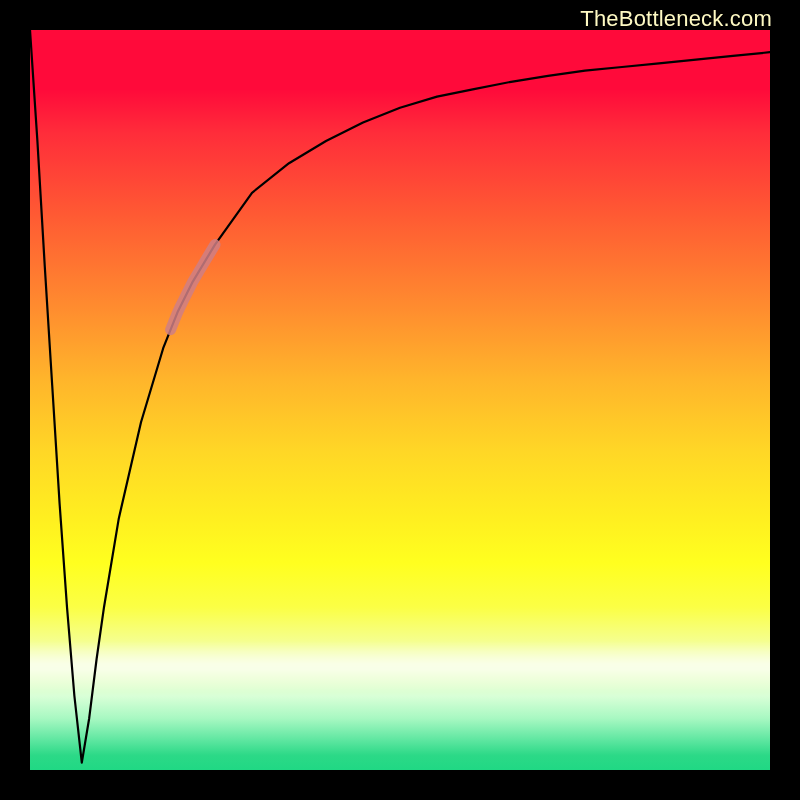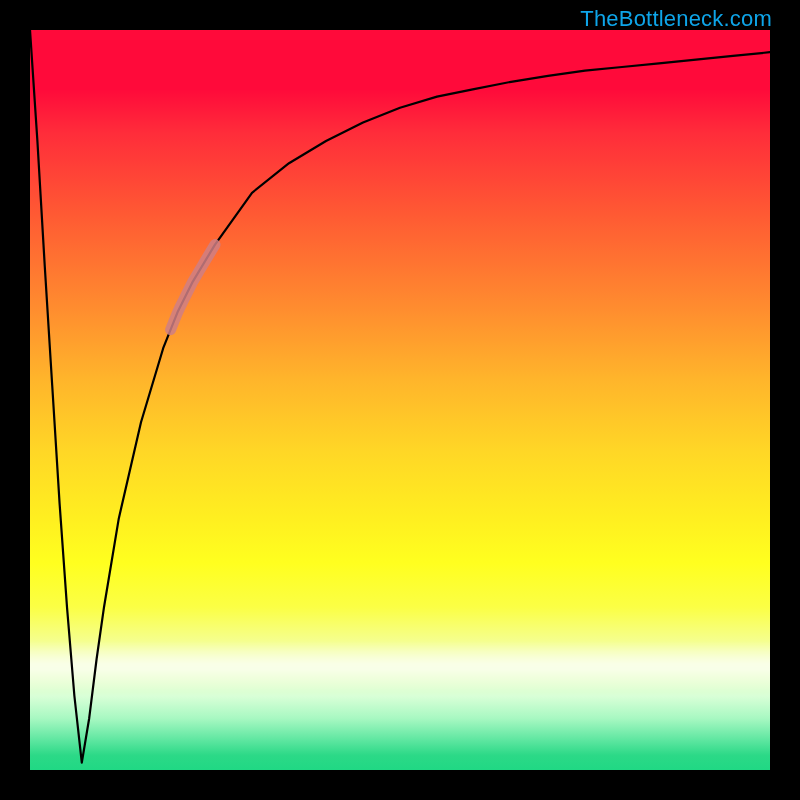--- a/index.html
+++ b/index.html
@@ -64,21 +64,21 @@
     mix-blend-mode: screen;
   }
   svg.curve {
     position: absolute;
     inset: 0;
   }
   .watermark {
     position: absolute;
     top: 6px;
     right: 28px;
-    color: #0ea5e9;
+    color: #fef9c3;
     font-size: 22px;
     font-weight: 500;
     letter-spacing: 0.2px;
     user-select: none;
   }
 </style>
 </head>
 <body>
 
 <div class="frame">

